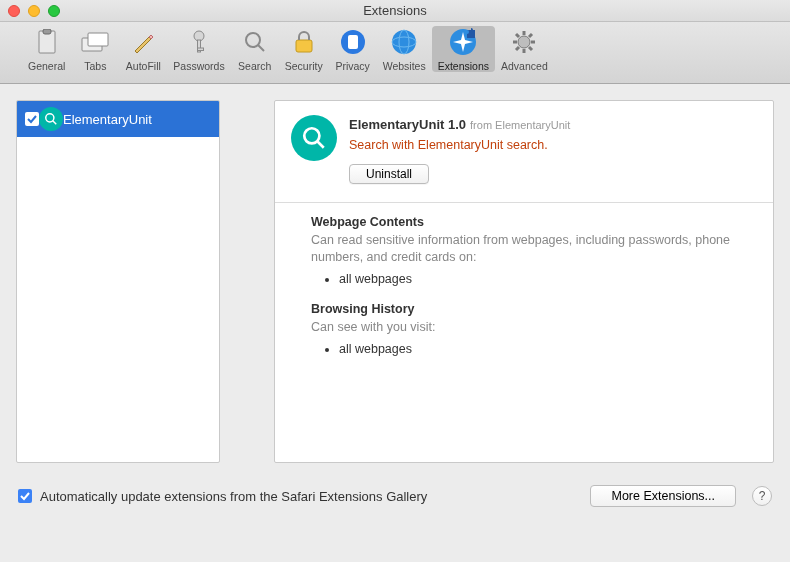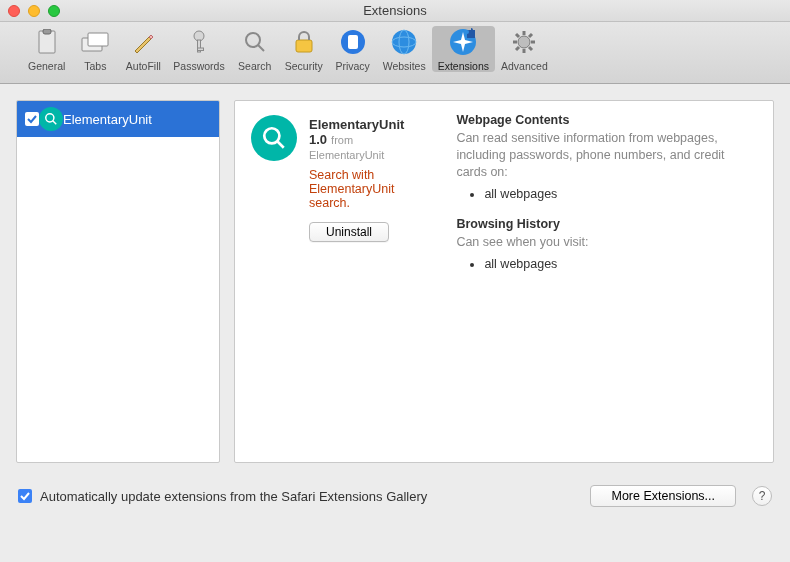--- a/index.html
+++ b/index.html
@@ -21,21 +21,21 @@
     .tb-item.sel .tb-label { color:#222; }
 
     .content { display:flex; padding: 16px; gap: 14px; height: 395px; }
     .sidebar { width: 204px; background:#fff; border:1px solid #c9c9c9; border-radius:2px; overflow:hidden; }
     .ext-row { display:flex; align-items:center; padding:6px 8px; background:#2b72d6; color:#fff; }
     .chk { width:14px; height:14px; background:#fff; border-radius:2px; display:flex; align-items:center; justify-content:center; }
     .chk svg { width:10px; height:10px; }
     .ext-icon { width:24px; height:24px; border-radius:50%; background:#00b6a8; display:flex; align-items:center; justify-content:center; }
     .ext-name { font-size:13px; }
 
-    .detail { flex:1; background:#fff; border:1px solid #c9c9c9; border-radius:2px; display:flex; flex-direction:row; }
+    .detail { flex:1; background:#fff; border:1px solid #c9c9c9; border-radius:2px; display:flex; flex-direction:column;margin-left:40px; }
     .detail-head { padding:14px 16px 18px; display:flex; gap:12px; }
     .big-icon { width:46px; height:46px; border-radius:50%; background:#00b6a8; display:flex; align-items:center; justify-content:center; flex-shrink:0; }
     .dhead-text { display:flex; flex-direction:column; gap:6px; padding-top:2px; }
     .dtitle { font-size:13px; font-weight:600; color:#333; }
     .dfrom { font-size:11px; font-weight:400; color:#9a9a9a; margin-left:4px;}
     .ddesc { font-size:12.5px; color:#c2410c; }
     .mac-btn { background:linear-gradient(#fff,#f1f1f1); border:1px solid #bcbcbc; border-radius:4px; font-size:12px; padding:2px 16px; box-shadow:0 1px 0 rgba(0,0,0,0.04); align-self:flex-start; margin-top:6px; cursor:pointer; }
 
     .divider { height:1px; background:#dcdcdc; margin:0; }
 
@@ -209,21 +209,21 @@
       <div class="perm-group">
         <div class="perm-name">Webpage Contents</div>
         <div class="perm-desc">Can read sensitive information from webpages, including passwords, phone numbers, and credit cards on:</div>
         <ul>
             <li class="perm-li">all webpages</li>
           </ul>
       </div>
 
       <div class="perm-group">
         <div class="perm-name">Browsing History</div>
-        <div class="perm-desc">Can see when you visit:</div>
+        <div class="perm-desc">Can see with you visit:</div>
         <ul>
             <li class="perm-li">all webpages</li>
           </ul>
       </div>
     </div>
   </div>
 </div>
 
 <div class="footer">
   <div class="foot-chk">

